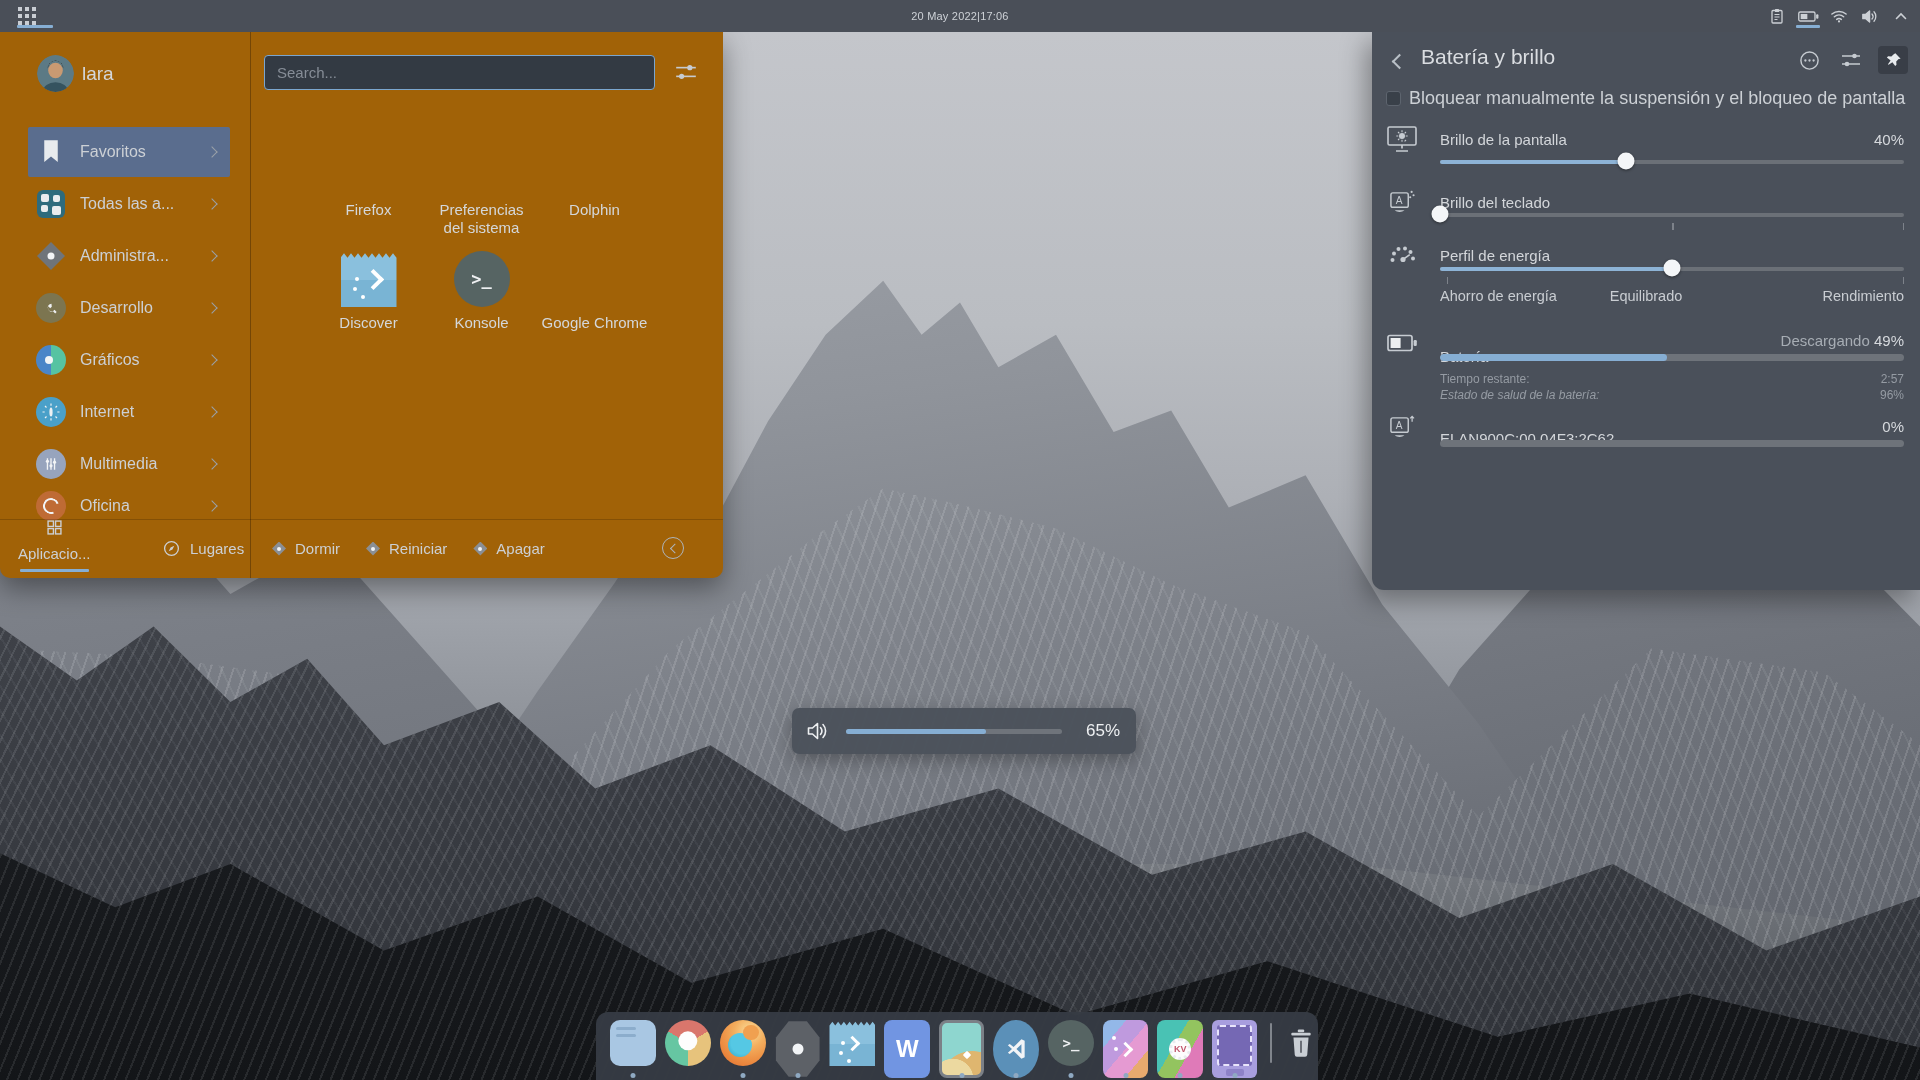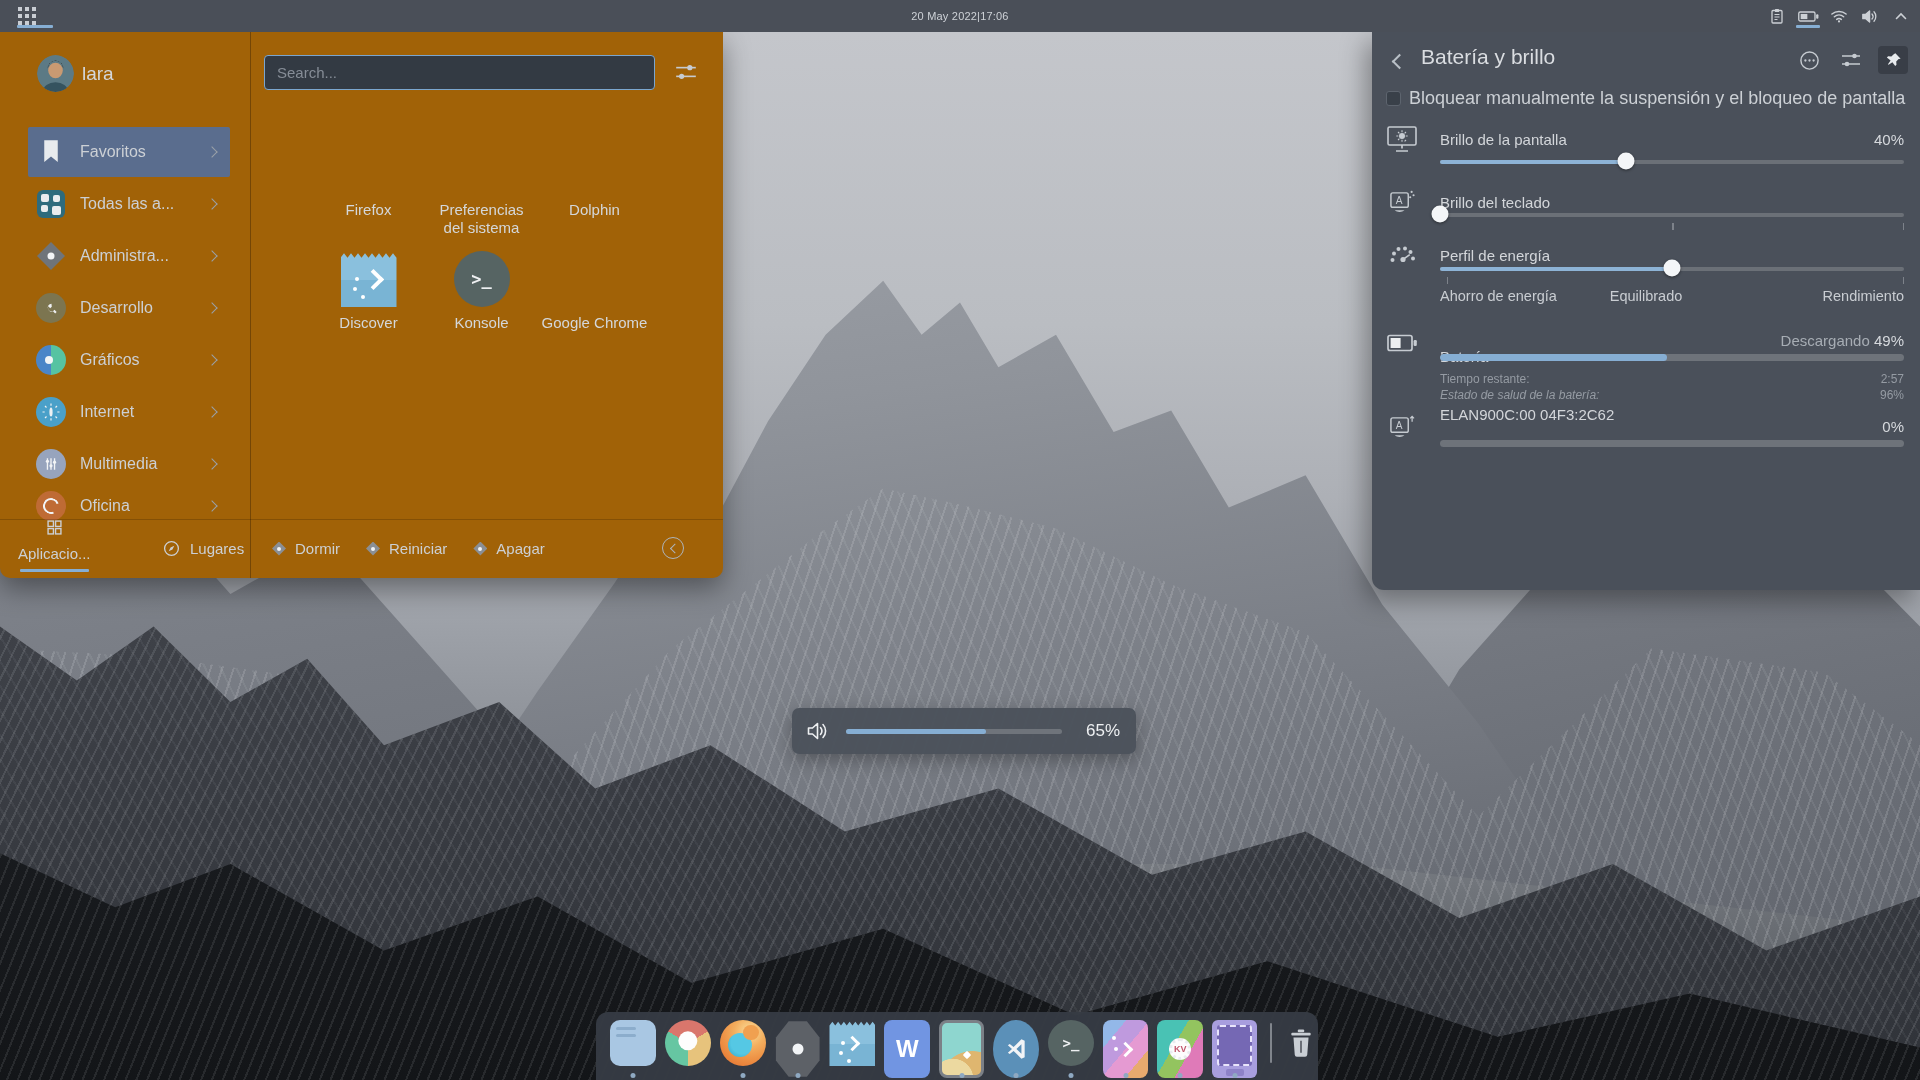--- a/index.html
+++ b/index.html
@@ -633,18 +633,18 @@
   <span class="p-small" style="right:16px;top:356px;">96%</span>
 
   <span class="p-ico" style="top:380px;">
     <svg viewBox="0 0 27 28" width="26" height="27" fill="none" stroke="#c6cbd1" stroke-width="1.5">
       <rect x="2" y="4" width="18" height="15" rx="2"></rect>
       <text x="7" y="15.5" font-size="10.5" fill="#c6cbd1" stroke="none" font-family="Liberation Sans,sans-serif">A</text>
       <path d="M6 22c2.8 2.4 7.2 2.4 10 0" fill="#c6cbd1" stroke="none"></path>
       <path d="M24 8V2.5M22 4.5l2-2 2 2" stroke-width="1.3"></path>
     </svg>
   </span>
-  <span class="p-label" style="top:374px;">ELAN900C:00 04F3:2C62</span>
+  <span class="p-label" style="top:398px;">ELAN900C:00 04F3:2C62</span>
   <span class="p-value" style="top:386px;">0%</span>
   <div class="pbar" style="top:408px;">
     <div class="fill" style="width: 0%;"></div>
   </div>
 </div>
 
 </body></html>

